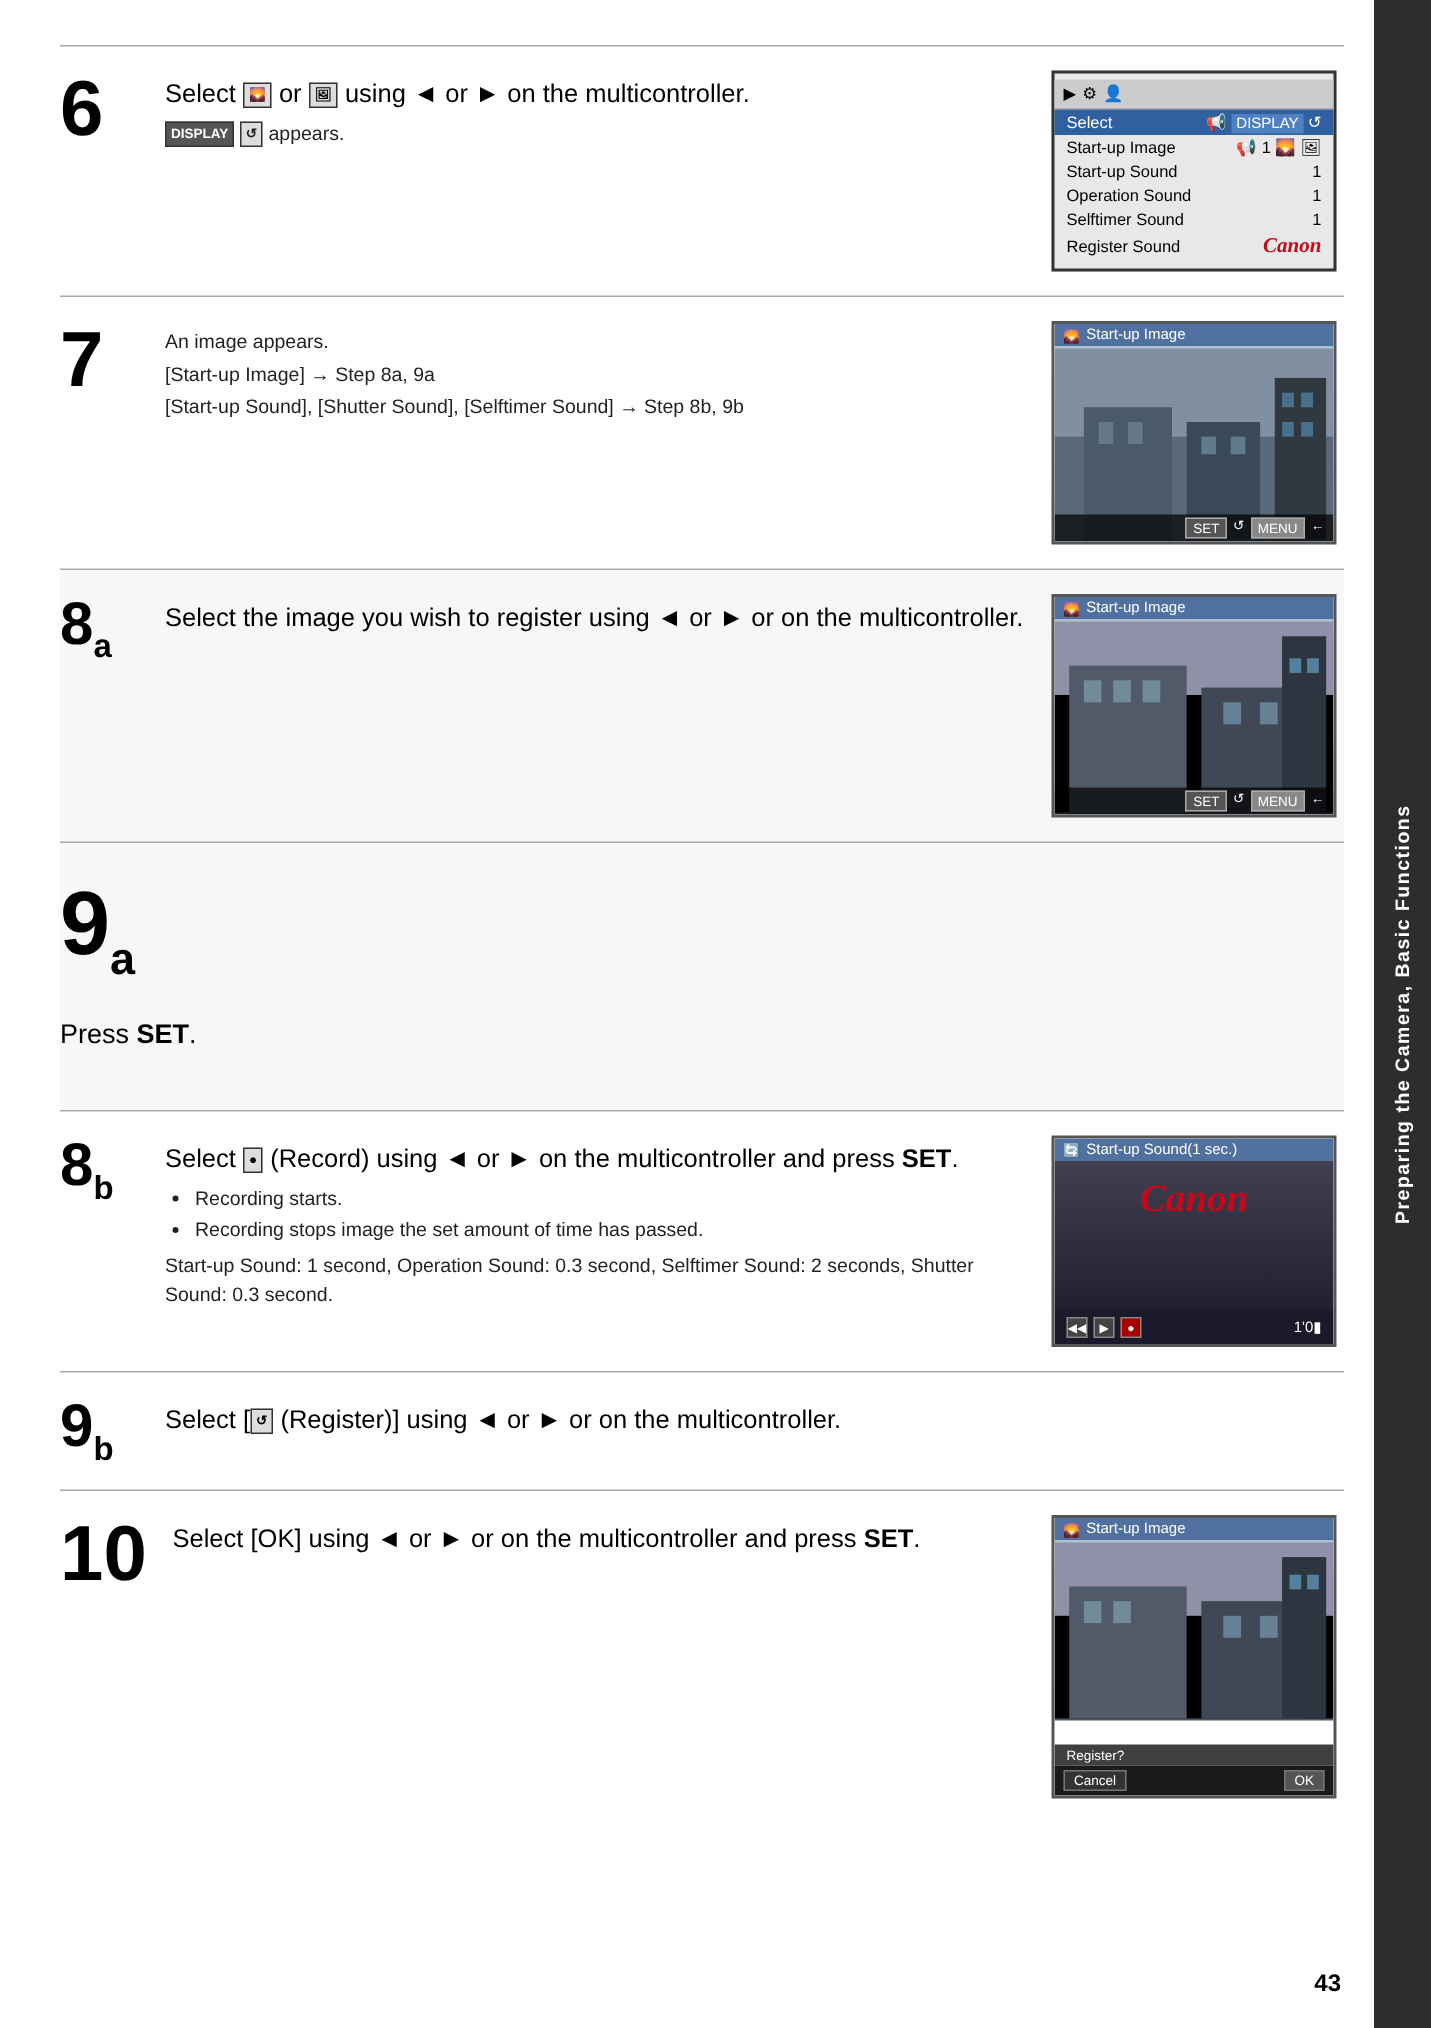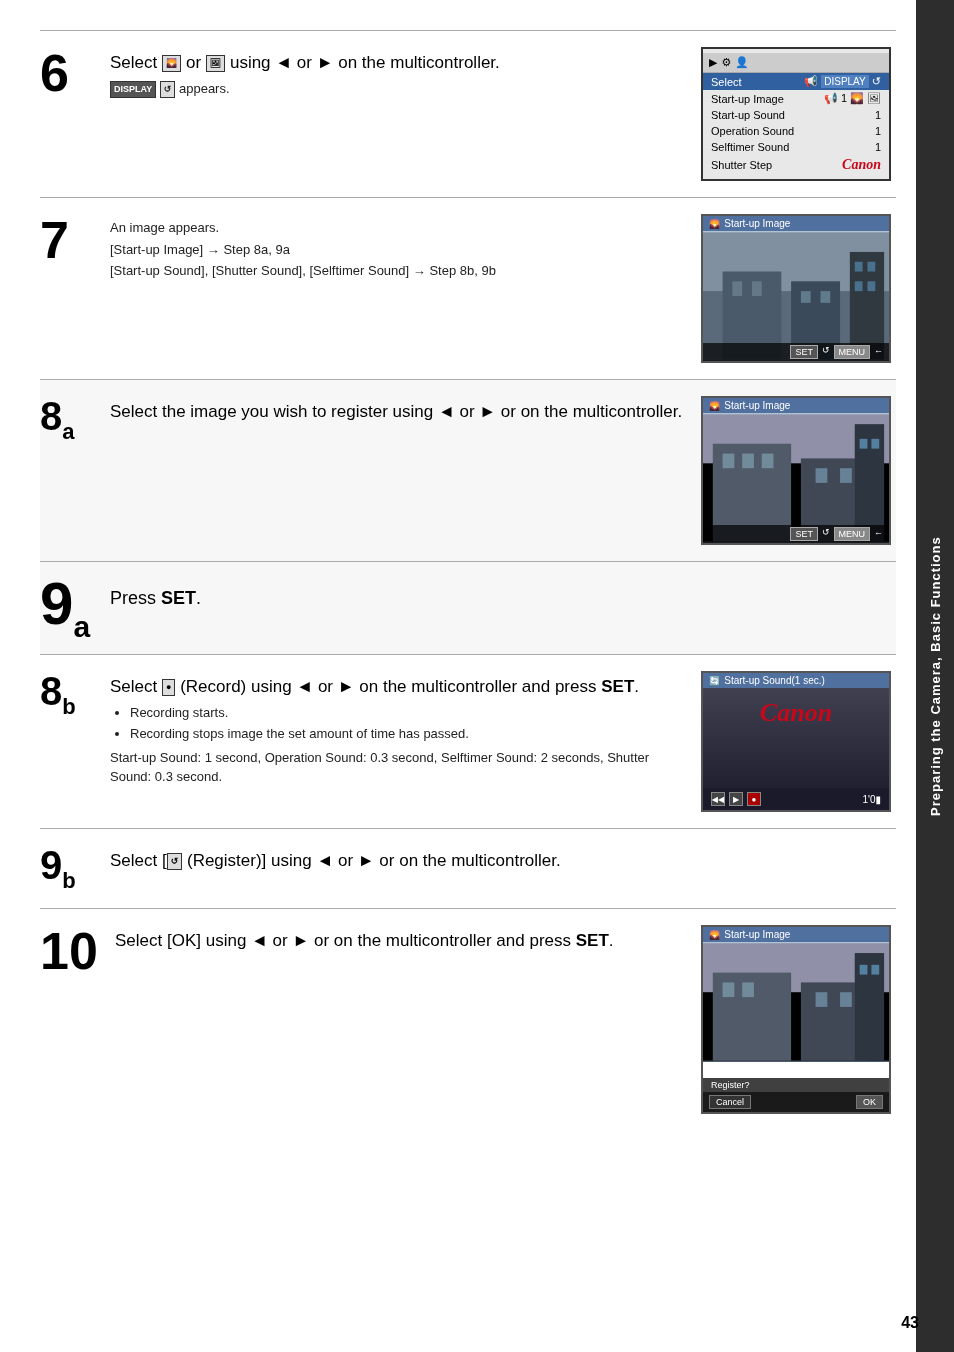--- a/index.html
+++ b/index.html
@@ -264,31 +264,31 @@
       line-height: 1.5;
     }
 
     .bullet-list li {
       margin-bottom: 2px;
     }
 
     .page-number {
       position: absolute;
       bottom: 20px;
-      right: 35px;
+      right: 60px;
       font-size: 16px;
       font-weight: bold;
       color: #000;
     }
 
     .step-9a-section {
       display: flex;
-      flex-direction: row;
+      flex-direction: column;
       border-top: 1px solid #aaa;
-      padding: 12px 0;
+      padding: 24px 0;
       align-items: flex-start;
       gap: 10px;
     }
 
     .photo-register-bar {
       background: rgba(0,0,0,0.75);
       color: #fff;
       font-size: 9px;
       padding: 2px 8px;
       display: flex;
@@ -348,21 +348,21 @@
           </div>
           <div class="camera-menu-row">
             <span class="row-label">Operation Sound</span>
             <span>1</span>
           </div>
           <div class="camera-menu-row">
             <span class="row-label">Selftimer Sound</span>
             <span>1</span>
           </div>
           <div class="camera-menu-row">
-            <span class="row-label">Shutter Step</span>
+            <span class="row-label">Register Sound</span>
             <span style="font-family:Georgia,serif;color:#c8081a;font-style:italic;font-weight:bold;font-size:14px;">Canon</span>
           </div>
         </div>
       </div>
     </div>
 
     <div class="step-section">
       <div class="step-number">7</div>
       <div class="step-content">
         <div class="step-desc">

